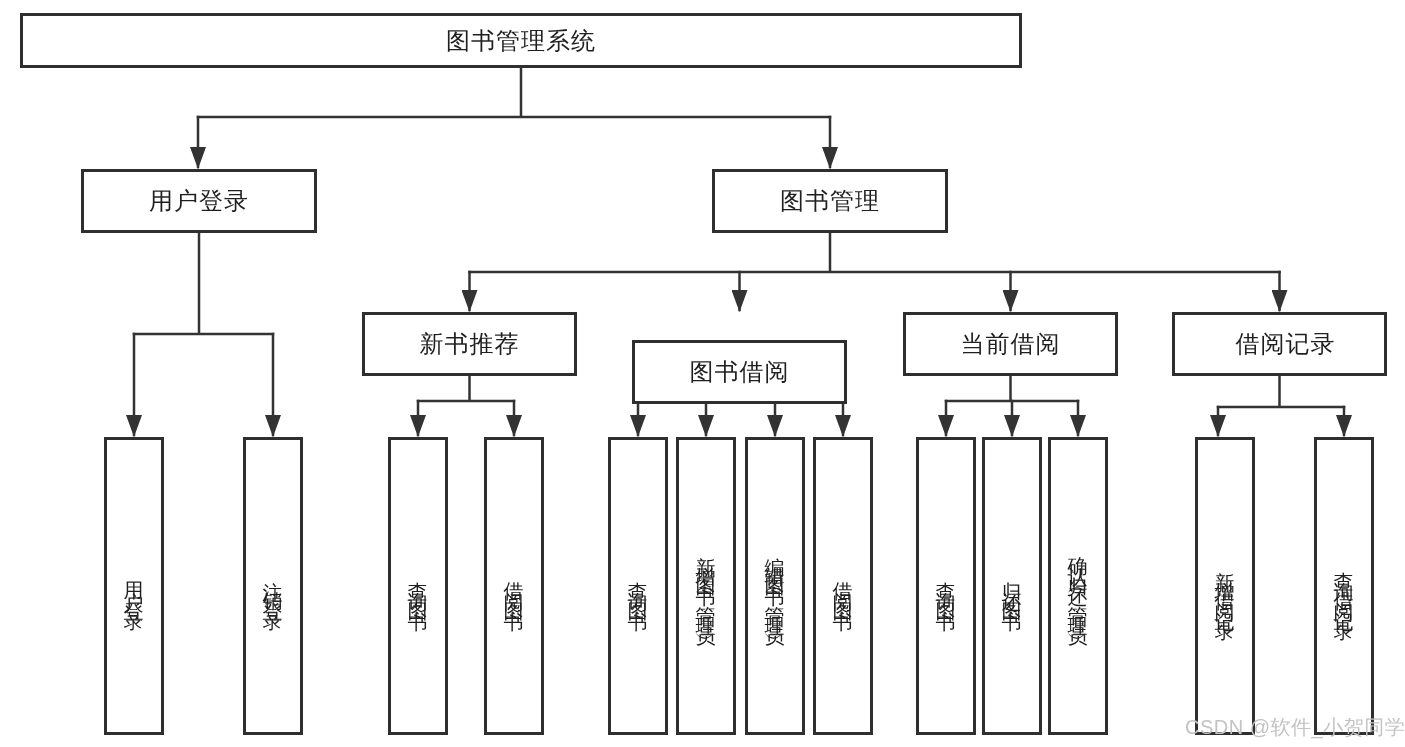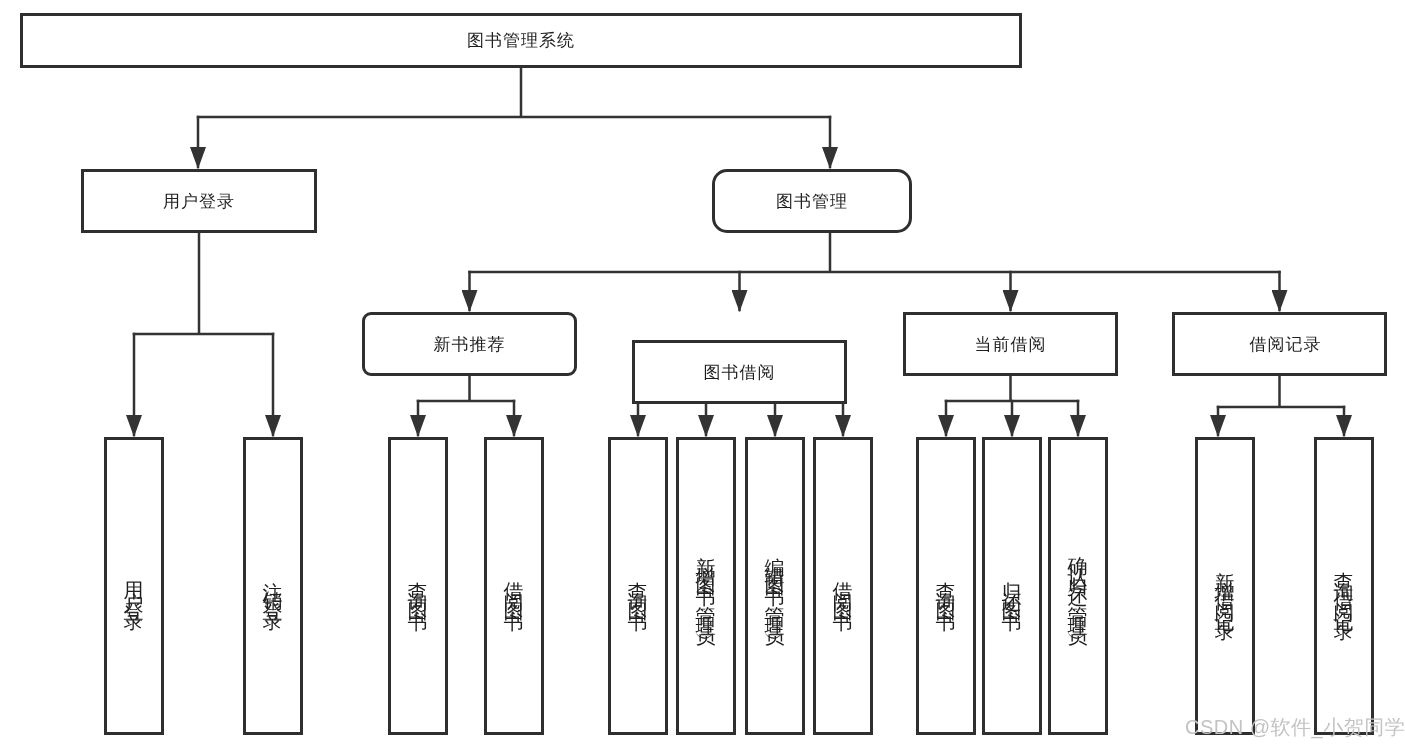--- a/index.html
+++ b/index.html
@@ -25,21 +25,21 @@
   .node {
     position: absolute;
     box-sizing: border-box;
     background: #fff;
     border: 3px solid var(--border);
     display: flex;
     align-items: center;
     justify-content: center;
     color: var(--text);
   }
-  .hbox { font-size: 17px; letter-spacing: 1px; white-space: nowrap; }
+  .hbox { font-size: 24px; letter-spacing: 1px; white-space: nowrap; }
   .vbox { font-size: 20px; }
   .vbox span {
     writing-mode: vertical-rl;
     text-orientation: mixed;
     letter-spacing: 10px;
     line-height: 1;
   }
   .watermark {
     position: absolute;
     left: 1185px;
@@ -98,25 +98,25 @@
     <line class="cline" x1="1344" y1="407" x2="1344" y2="435" marker-end="url(#arw)"></line>
   </svg>
 
   <div class="node hbox" style="left:20px; top:13px; width:1002px; height:55px;">
     <span>图书管理系统</span>
   </div>
 
   <div class="node hbox" style="left:81px; top:169px; width:236px; height:64px;">
     <span>用户登录</span>
   </div>
-  <div class="node hbox" style="left:712px; top:169px; width:200px; height:64px;border-radius:15px;">
+  <div class="node hbox" style="left:712px; top:169px; width:236px; height:64px;">
     <span>图书管理</span>
   </div>
 
-  <div class="node hbox" style="left:362px; top:312px; width:215px; height:64px;border-radius:9px;">
+  <div class="node hbox" style="left:362px; top:312px; width:215px; height:64px;">
     <span>新书推荐</span>
   </div>
   <div class="node hbox" style="left:632px; top:312px; width:215px; height:64px;margin-top:28px;">
     <span>图书借阅</span>
   </div>
   <div class="node hbox" style="left:903px; top:312px; width:215px; height:64px;">
     <span>当前借阅</span>
   </div>
   <div class="node hbox" style="left:1172px; top:312px; width:215px; height:64px;padding-left:12px;">
     <span>借阅记录</span>

